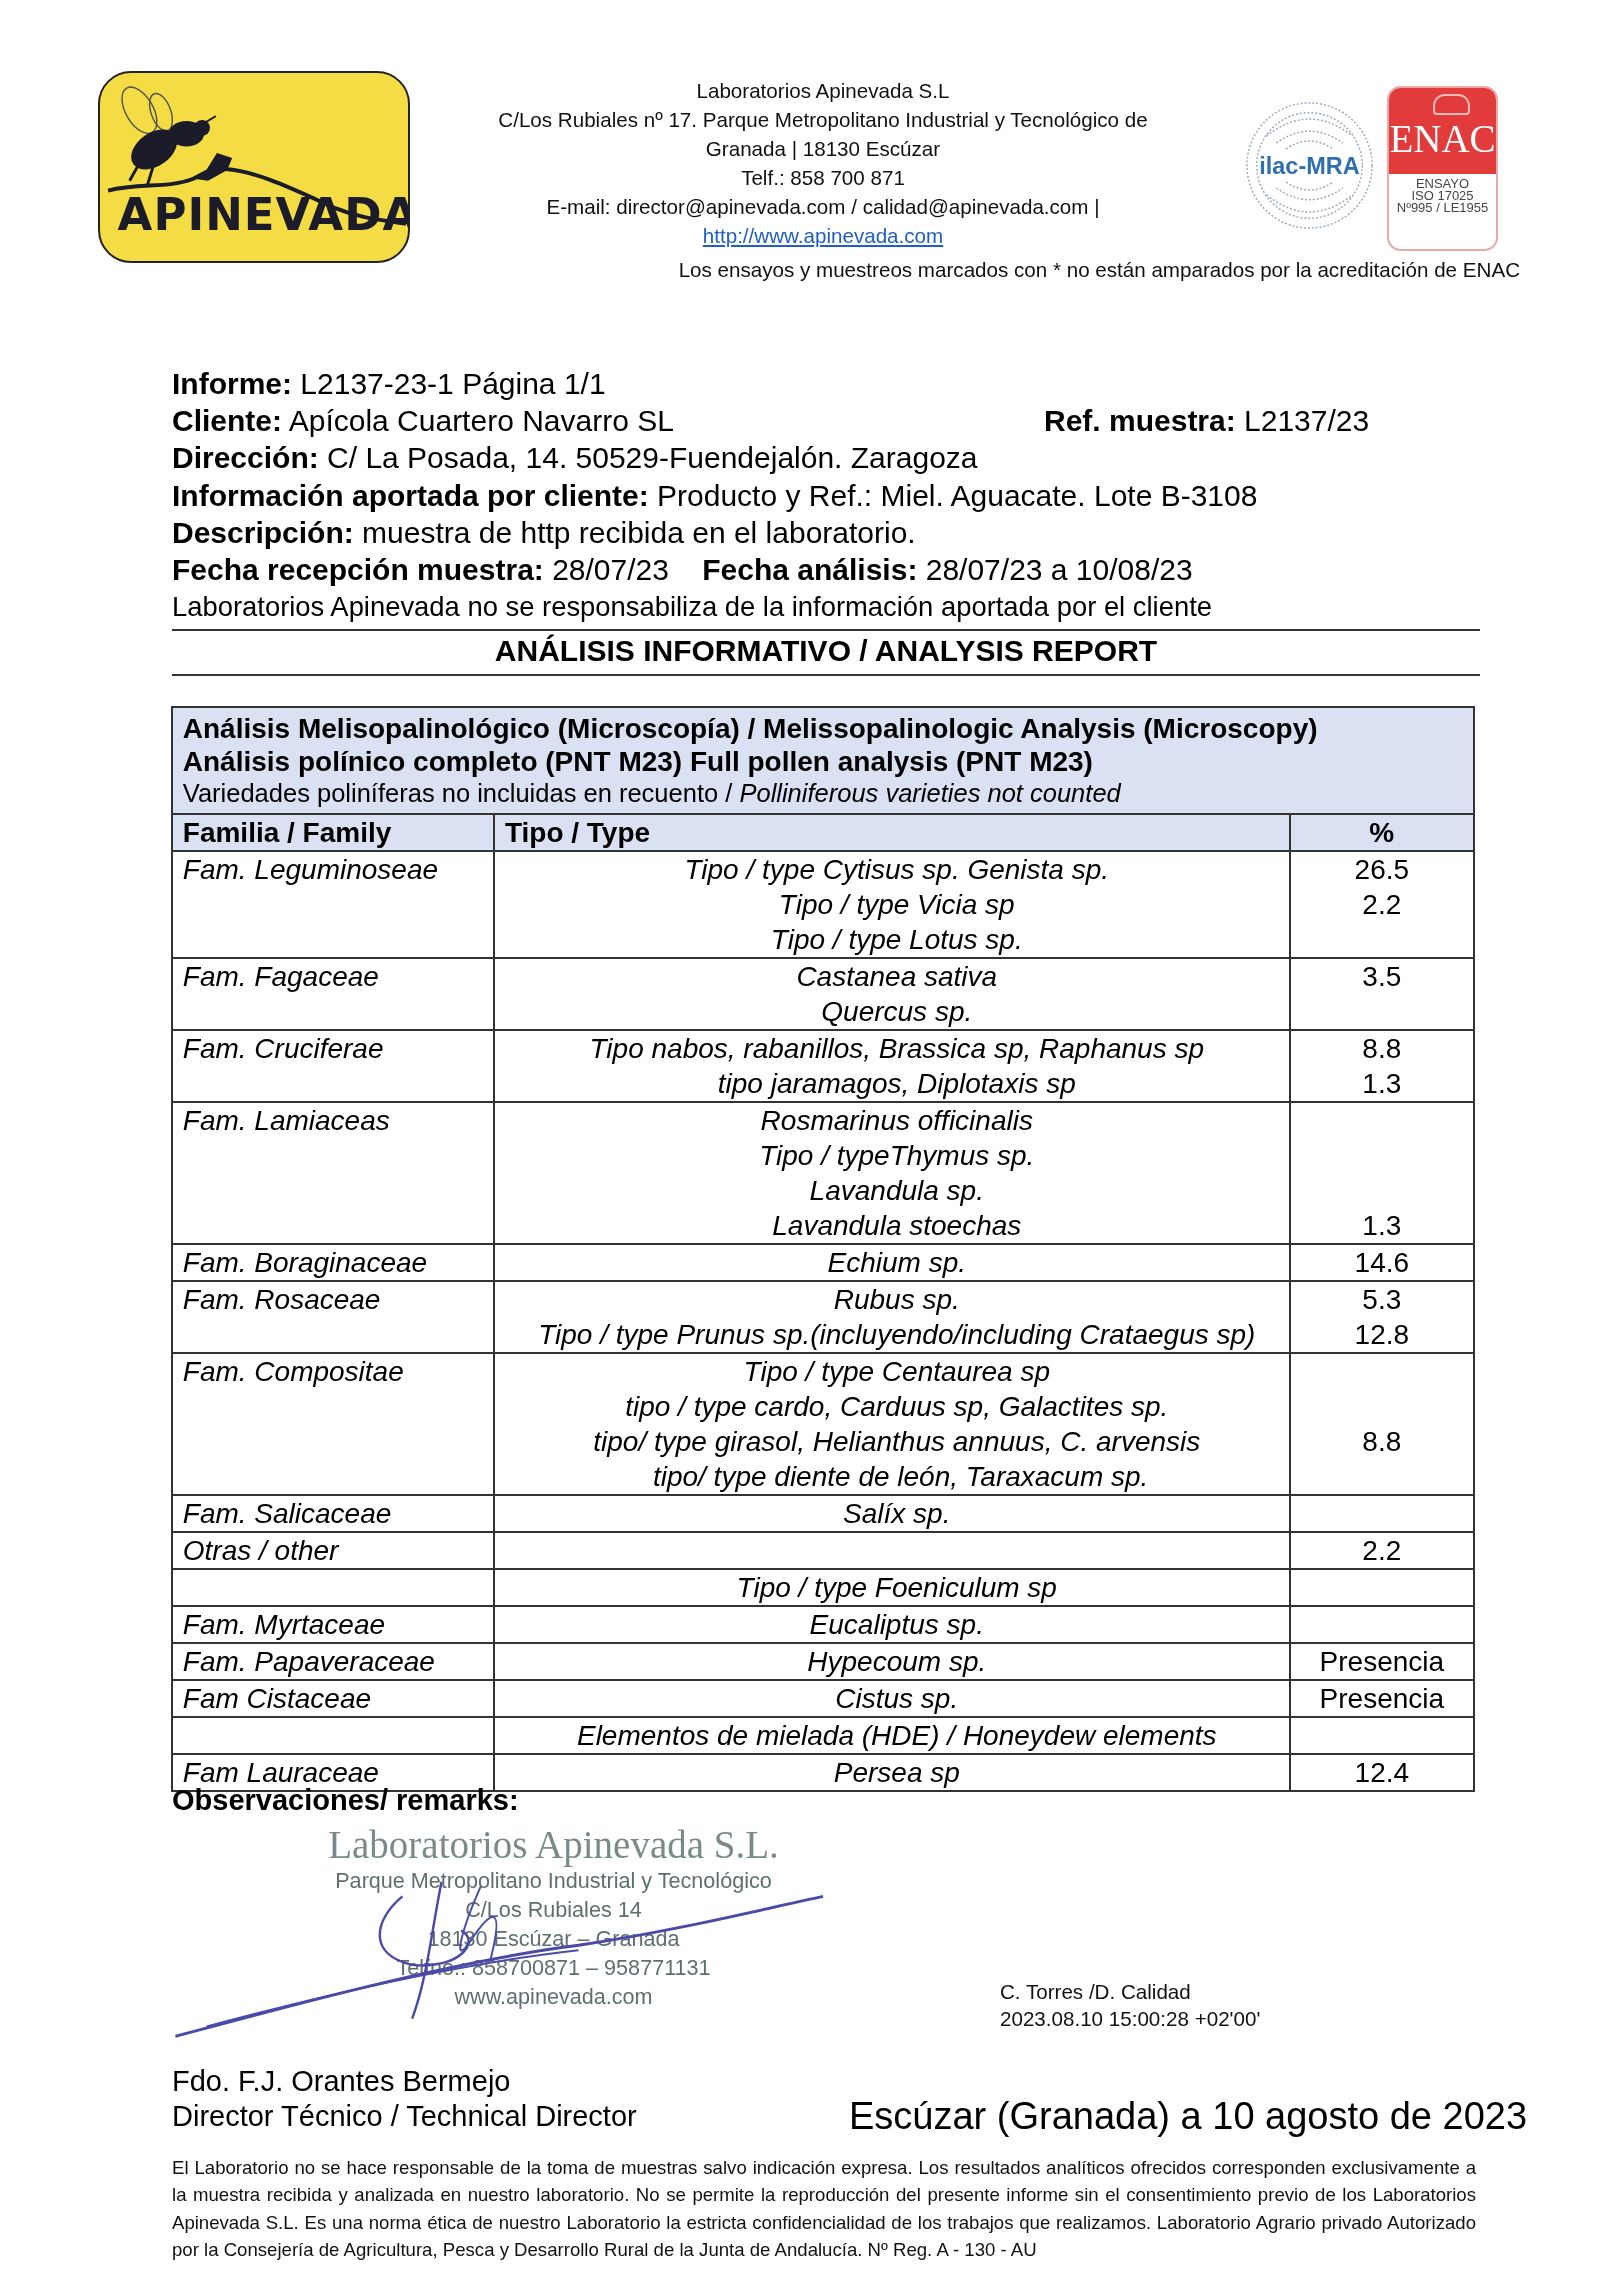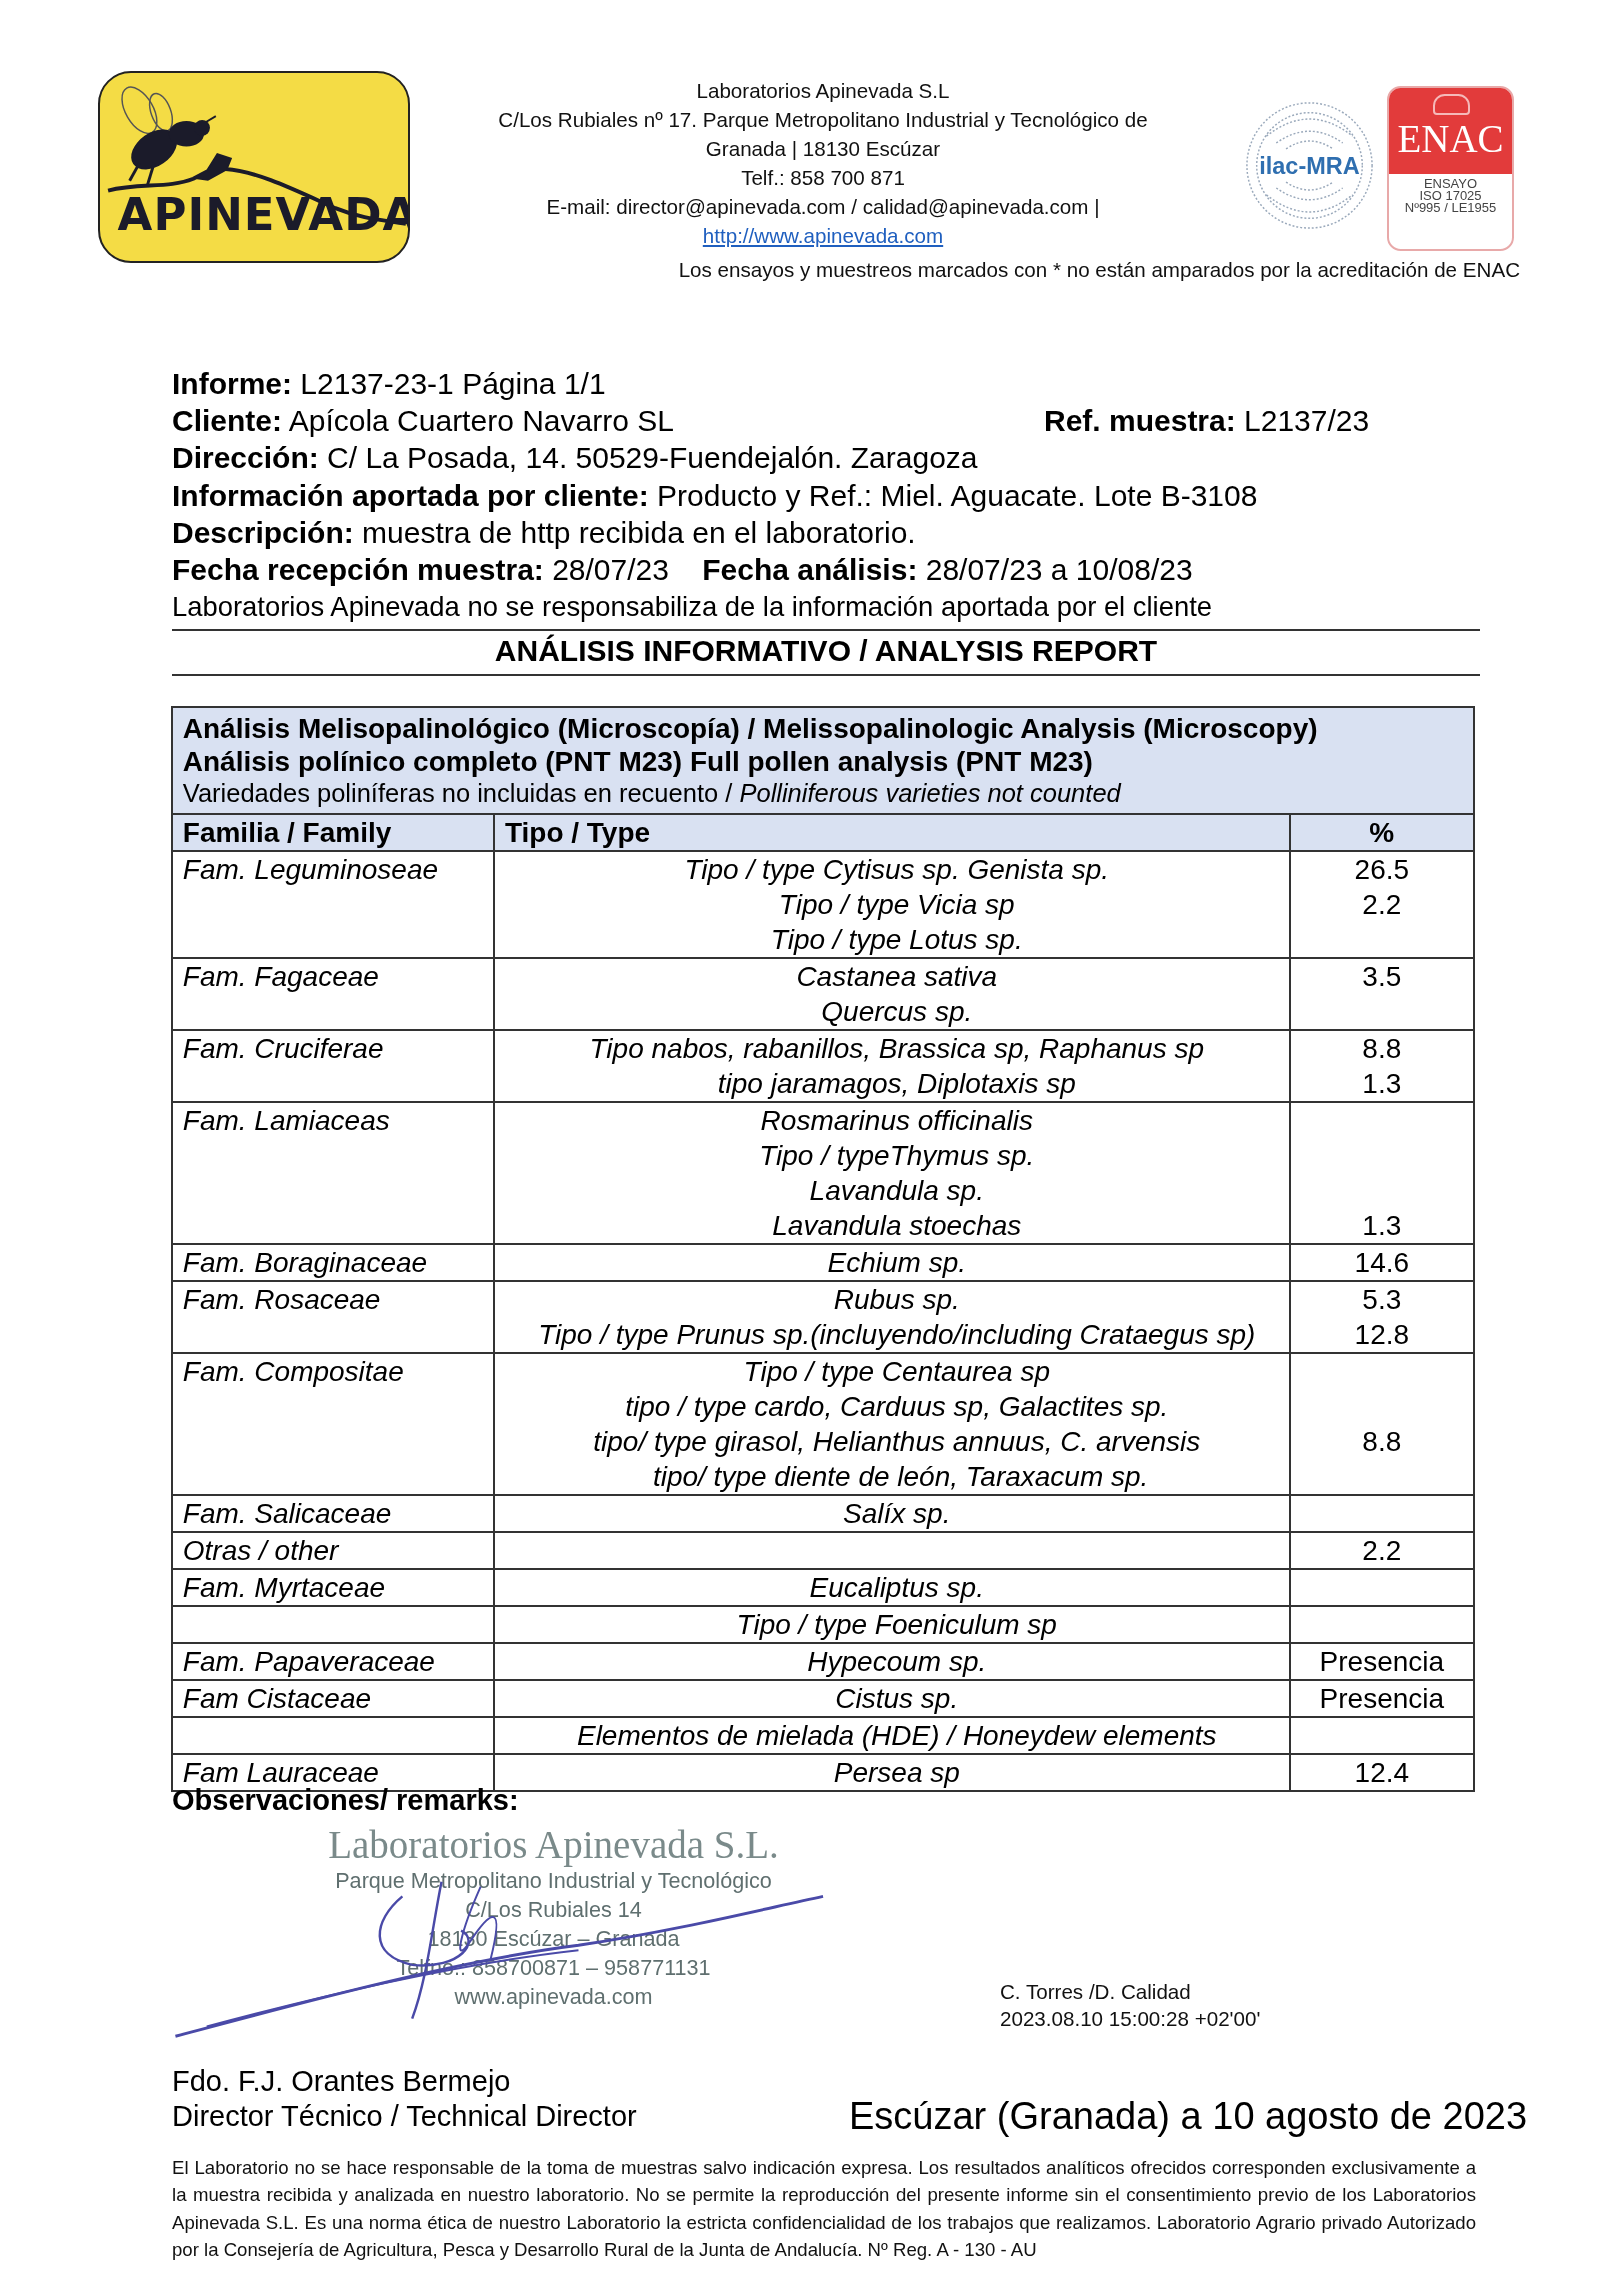--- a/index.html
+++ b/index.html
@@ -9,21 +9,21 @@
   
   .logo { left:98px; top:71px; width:312px; height:192px; background:#f4dc45; border:2.9px solid #222; border-radius:33px; box-sizing:border-box; overflow:hidden; }
   .logo svg { position:absolute; left:0; top:0; }
   .logo-text { position:absolute; left:17.6px; right:9.8px; bottom:19.6px; text-align:center; font-family:"DejaVu Sans", sans-serif; font-weight:bold; font-size:45px; letter-spacing:1px; color:#1b1b2a; }
 
   .hdr { left:431px; width:784px; text-align:center; font-family:"Liberation Sans", sans-serif; font-size:20.6px; line-height:29px; color:#111; }
   .hdr .link { color:#1f5fbf; text-decoration:underline; }
   .hdr-disclaimer { left:608px; width:912px; top:258px; text-align:right; font-family:"Liberation Sans", sans-serif; font-size:20.6px; color:#111; }
 
   .ilac { left:1243px; top:92px; width:133px; height:147px; }
-  .enac { left:1387px; top:86px; width:127px; height:165px; border:2px solid #e8a9a9; border-radius:13.7px; overflow:hidden; box-sizing:border-box; background:#fff; }
+  .enac { left:1387px; top:86px; width:111px; height:165px; border:2px solid #e8a9a9; border-radius:13.7px; overflow:hidden; box-sizing:border-box; background:#fff; }
   .enac-top { height:86px; background:#e23b3b; color:#fff; text-align:center; position:relative; }
   .enac-crown { position:absolute; left:44px; top:5.9px; width:37px; height:21.6px; border:2px solid #f5b9b9; border-radius:11.8px 11.8px 3.9px 3.9px; box-sizing:border-box; }
   .enac-name { position:absolute; left:0; right:0; top:29px; font-family:"Liberation Serif", serif; font-size:39px; line-height:43px; }
   .enac-bot { text-align:center; font-family:"Liberation Sans", sans-serif; font-size:13px; line-height:11.8px; color:#444; padding-top:4px; }
 
   
   .info { left:172px; width:1313px; font-family:"Liberation Sans", sans-serif; font-size:30px; line-height:37px; }
   .info b { font-weight:bold; }
   .info-line { position:absolute; left:0; white-space:nowrap; }
   .ref { position:absolute; left:872px; white-space:nowrap; }
@@ -260,32 +260,32 @@
       <tr>
         <td class="c1">Otras / other</td>
         <td class="c2">
           <span class="ln" style="white-space: pre;"></span>
         </td>
         <td class="c3">
           <span class="ln">2.2</span>
         </td>
       </tr>
       <tr>
+        <td class="c1"></td>
+        <td class="c2">
+          <span class="ln" style="white-space: pre;">Tipo / type Foeniculum sp</span>
+        </td>
+        <td class="c3">
+          <span class="ln"></span>
+        </td>
+      </tr>
+      <tr>
         <td class="c1">Fam. Myrtaceae</td>
         <td class="c2">
           <span class="ln" style="white-space: pre;">Eucaliptus sp.</span>
-        </td>
-        <td class="c3">
-          <span class="ln"></span>
-        </td>
-      </tr>
-      <tr>
-        <td class="c1"></td>
-        <td class="c2">
-          <span class="ln" style="white-space: pre;">Tipo / type Foeniculum sp</span>
         </td>
         <td class="c3">
           <span class="ln"></span>
         </td>
       </tr>
       <tr>
         <td class="c1">Fam. Papaveraceae</td>
         <td class="c2">
           <span class="ln" style="white-space: pre;">Hypecoum sp.</span>
         </td>

